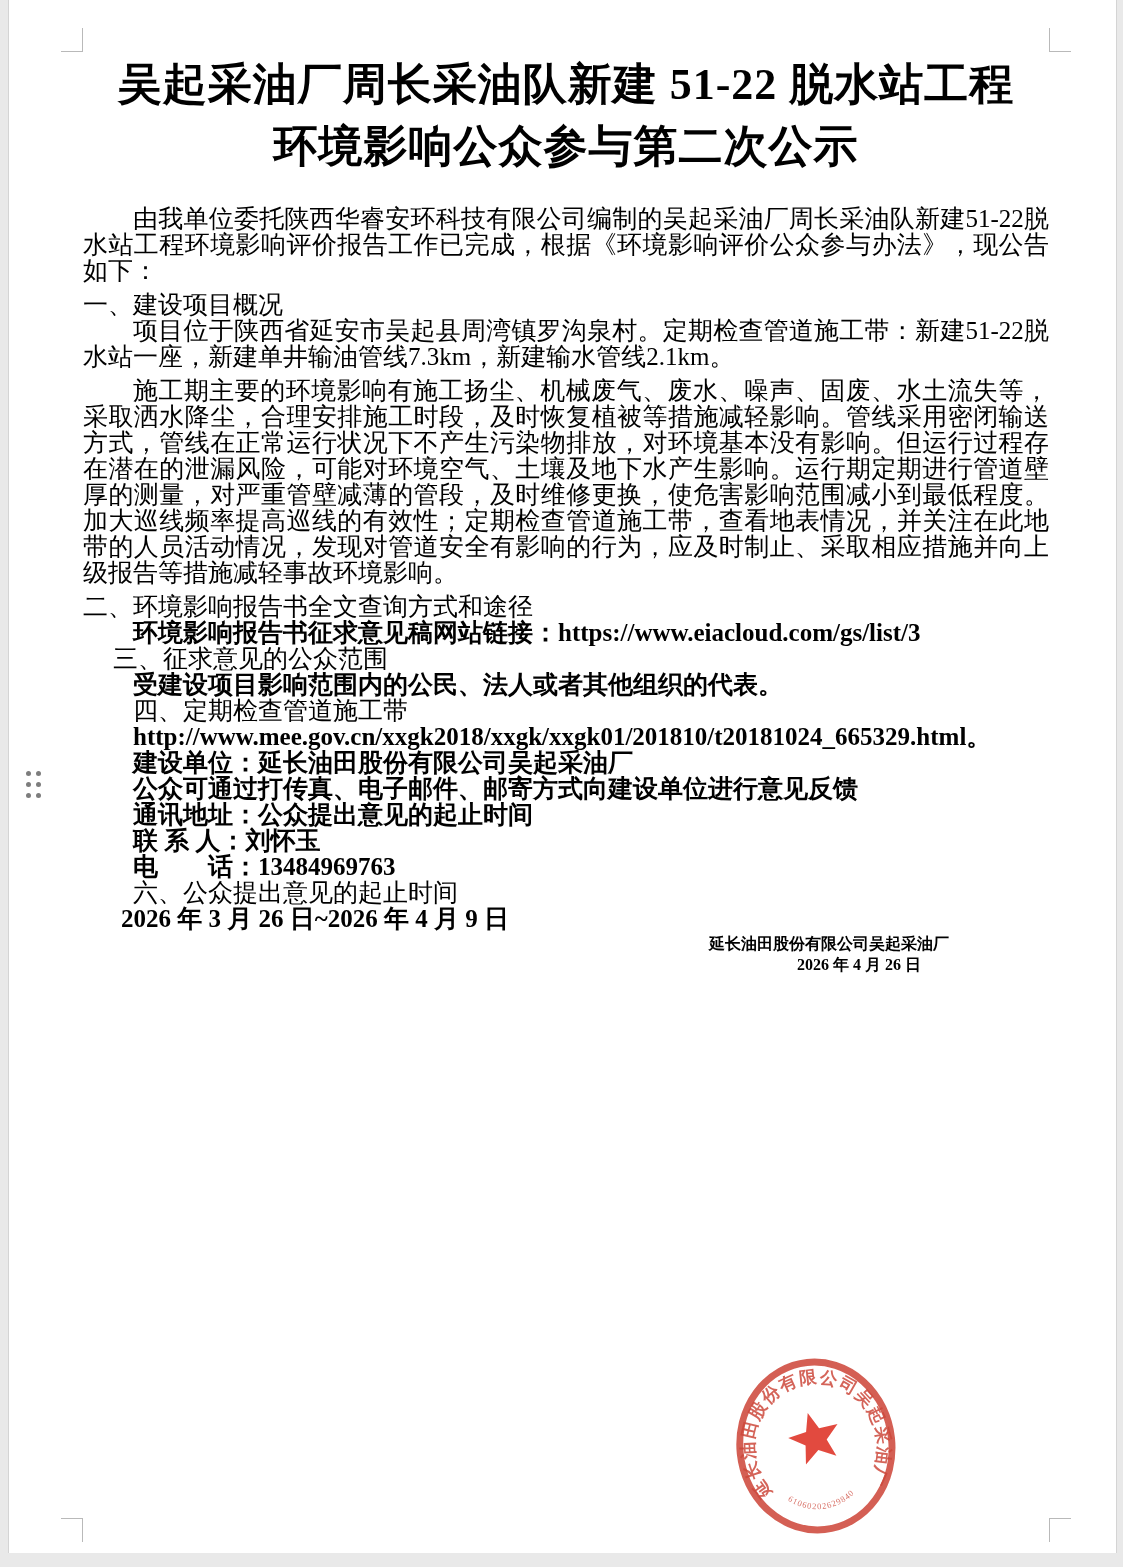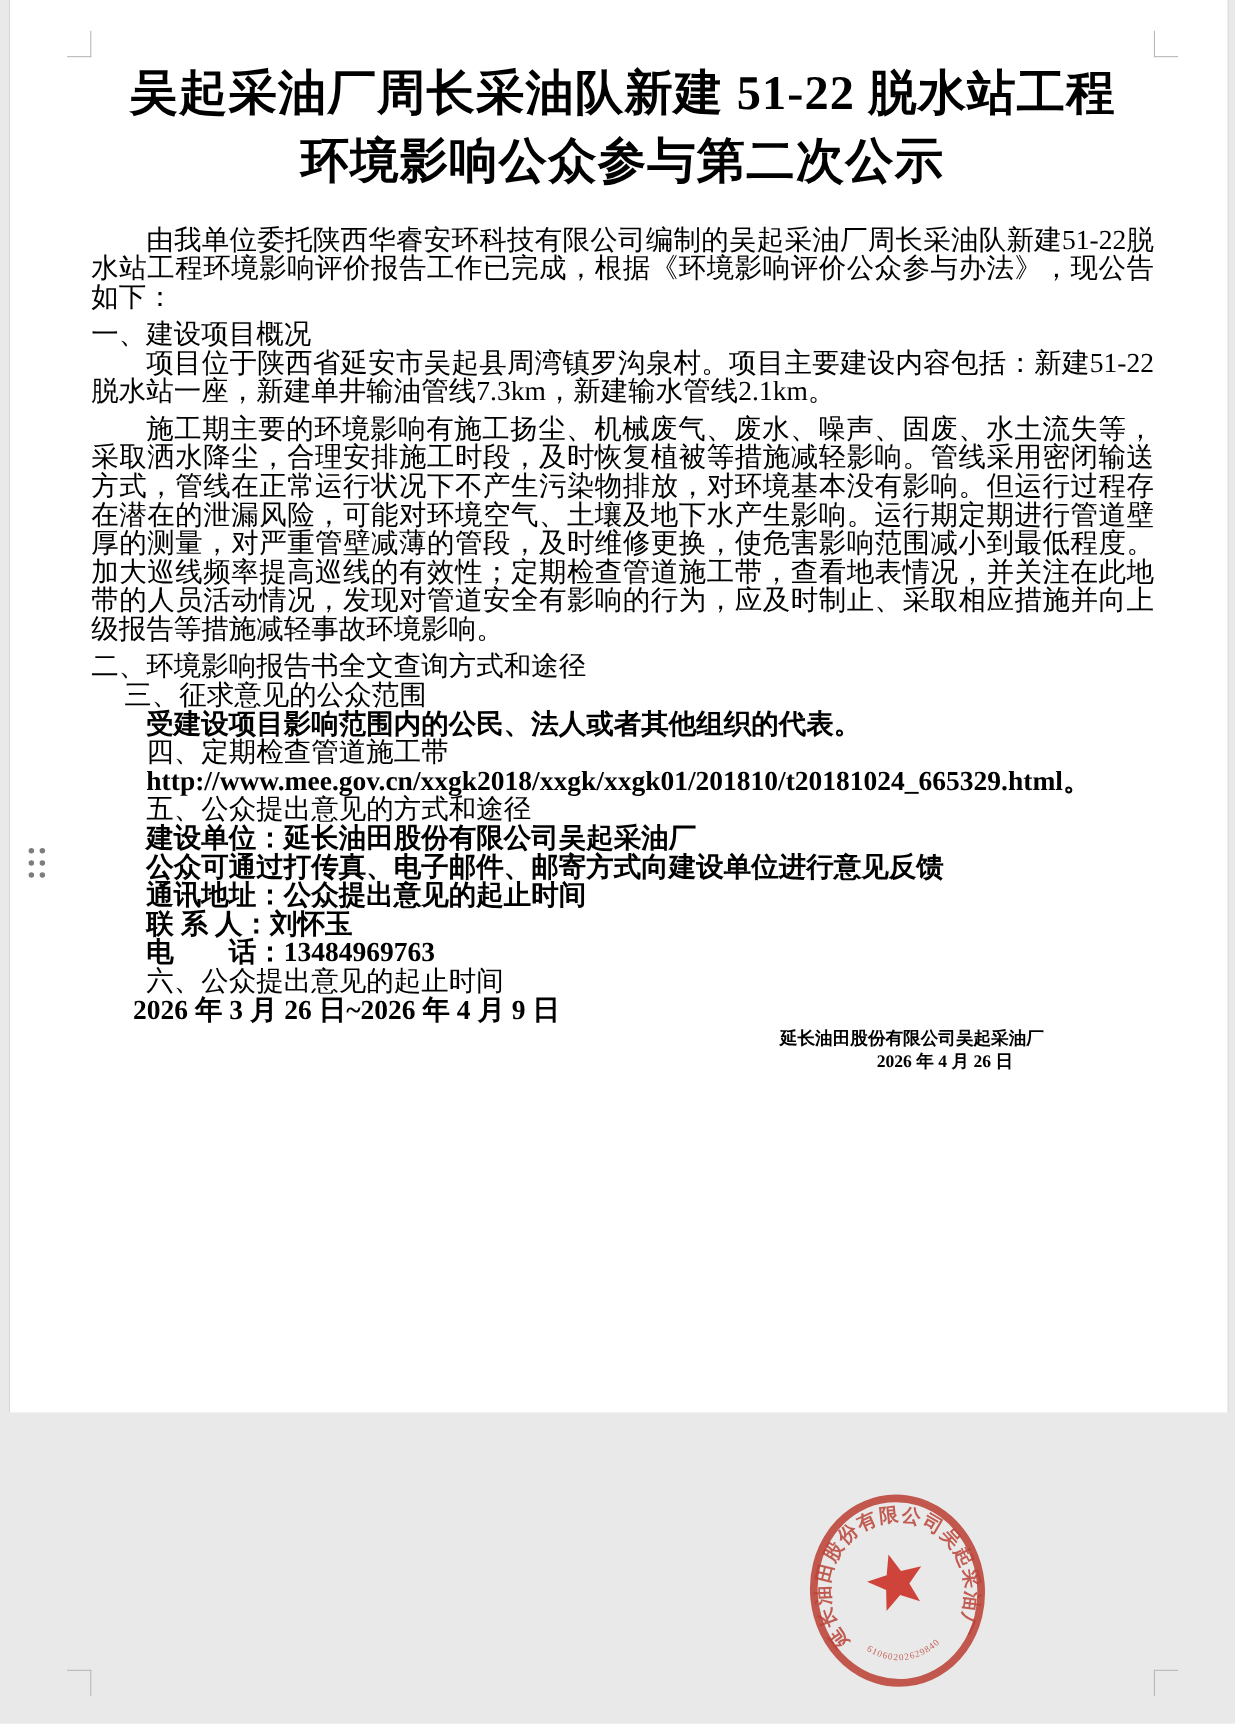--- a/index.html
+++ b/index.html
@@ -5,21 +5,21 @@
   * { margin:0; padding:0; box-sizing:border-box; }
   html,body { width:1123px; height:1567px; }
   body {
     background:#e9e9e9;
     font-family:"Liberation Serif","DejaVu Serif",serif;
     color:#000;
     position:relative;
     overflow:hidden;
   }
   .page {
-    position:absolute; left:8px; top:0; width:1109px; height:1284px;
+    position:absolute; left:8px; top:0; width:1109px; height:1553px;
     background:#ffffff;
     border-left:1px solid #d4d4d4; border-right:1px solid #d4d4d4;
   }
   
   .crop { position:absolute; width:22px; height:24px; }
   .crop-tl { left:52px;  top:28px;  border-right:1px solid #b9b9b9; border-bottom:1px solid #b9b9b9; }
   .crop-tr { left:1040px;top:28px;  border-left:1px solid #b9b9b9;  border-bottom:1px solid #b9b9b9; }
   .crop-bl { left:52px;  top:1518px;border-right:1px solid #b9b9b9; border-top:1px solid #b9b9b9; }
   .crop-br { left:1040px;top:1518px;border-left:1px solid #b9b9b9;  border-top:1px solid #b9b9b9; }
   
@@ -75,32 +75,32 @@
   <div class="content">
 
     <div class="title">
       <div>吴起采油厂周长采油队新建 51-22 脱水站工程</div>
       <div>环境影响公众参与第二次公示</div>
     </div>
 
     <p class="intro">由我单位委托陕西华睿安环科技有限公司编制的吴起采油厂周长采油队新建51-22脱水站工程环境影响评价报告工作已完成，根据《环境影响评价公众参与办法》，现公告如下：</p>
 
     <p class="h-sec mt8">一、建设项目概况</p>
-    <p class="just">项目位于陕西省延安市吴起县周湾镇罗沟泉村。项目主要建设内容包括：新建51-22脱水站一座，新建单井输油管线7.3km，新建输水管线2.1km。</p>
+    <p class="just">项目位于陕西省延安市吴起县周湾镇罗沟泉村。定期检查管道施工带：新建51-22脱水站一座，新建单井输油管线7.3km，新建输水管线2.1km。</p>
     <p class="just mt8">施工期主要的环境影响有施工扬尘、机械废气、废水、噪声、固废、水土流失等，采取洒水降尘，合理安排施工时段，及时恢复植被等措施减轻影响。管线采用密闭输送方式，管线在正常运行状况下不产生污染物排放，对环境基本没有影响。但运行过程存在潜在的泄漏风险，可能对环境空气、土壤及地下水产生影响。运行期定期进行管道壁厚的测量，对严重管壁减薄的管段，及时维修更换，使危害影响范围减小到最低程度。加大巡线频率提高巡线的有效性；定期检查管道施工带，查看地表情况，并关注在此地带的人员活动情况，发现对管道安全有影响的行为，应及时制止、采取相应措施并向上级报告等措施减轻事故环境影响。</p>
 
     <p class="h-sec mt8">二、环境影响报告书全文查询方式和途径</p>
+    <p class="b ind2">环境影响报告书征求意见稿网站链接：https://www.eiacloud.com/gs/list/3</p>
 
     <p class="h-sec ind1">三、征求意见的公众范围</p>
     <p class="b ind2">受建设项目影响范围内的公民、法人或者其他组织的代表。</p>
 
     <p class="h-sec ind2">四、定期检查管道施工带</p>
     <p class="b ind2">http://www.mee.gov.cn/xxgk2018/xxgk/xxgk01/201810/t20181024_665329.html。</p>
 
-    <p class="h-sec ind2">五、公众提出意见的方式和途径</p>
     <p class="b ind2">建设单位：延长油田股份有限公司吴起采油厂</p>
     <p class="b ind2">公众可通过打传真、电子邮件、邮寄方式向建设单位进行意见反馈</p>
     <p class="b ind2">通讯地址：公众提出意见的起止时间</p>
     <p class="b ind2">联 系 人：刘怀玉</p>
     <p class="b ind2">电　　话：13484969763</p>
 
     <p class="h-sec ind2">六、公众提出意见的起止时间</p>
     <p class="date-line">2026 年 3 月 26 日~2026 年 4 月 9 日</p>
 
     <div class="sign">

